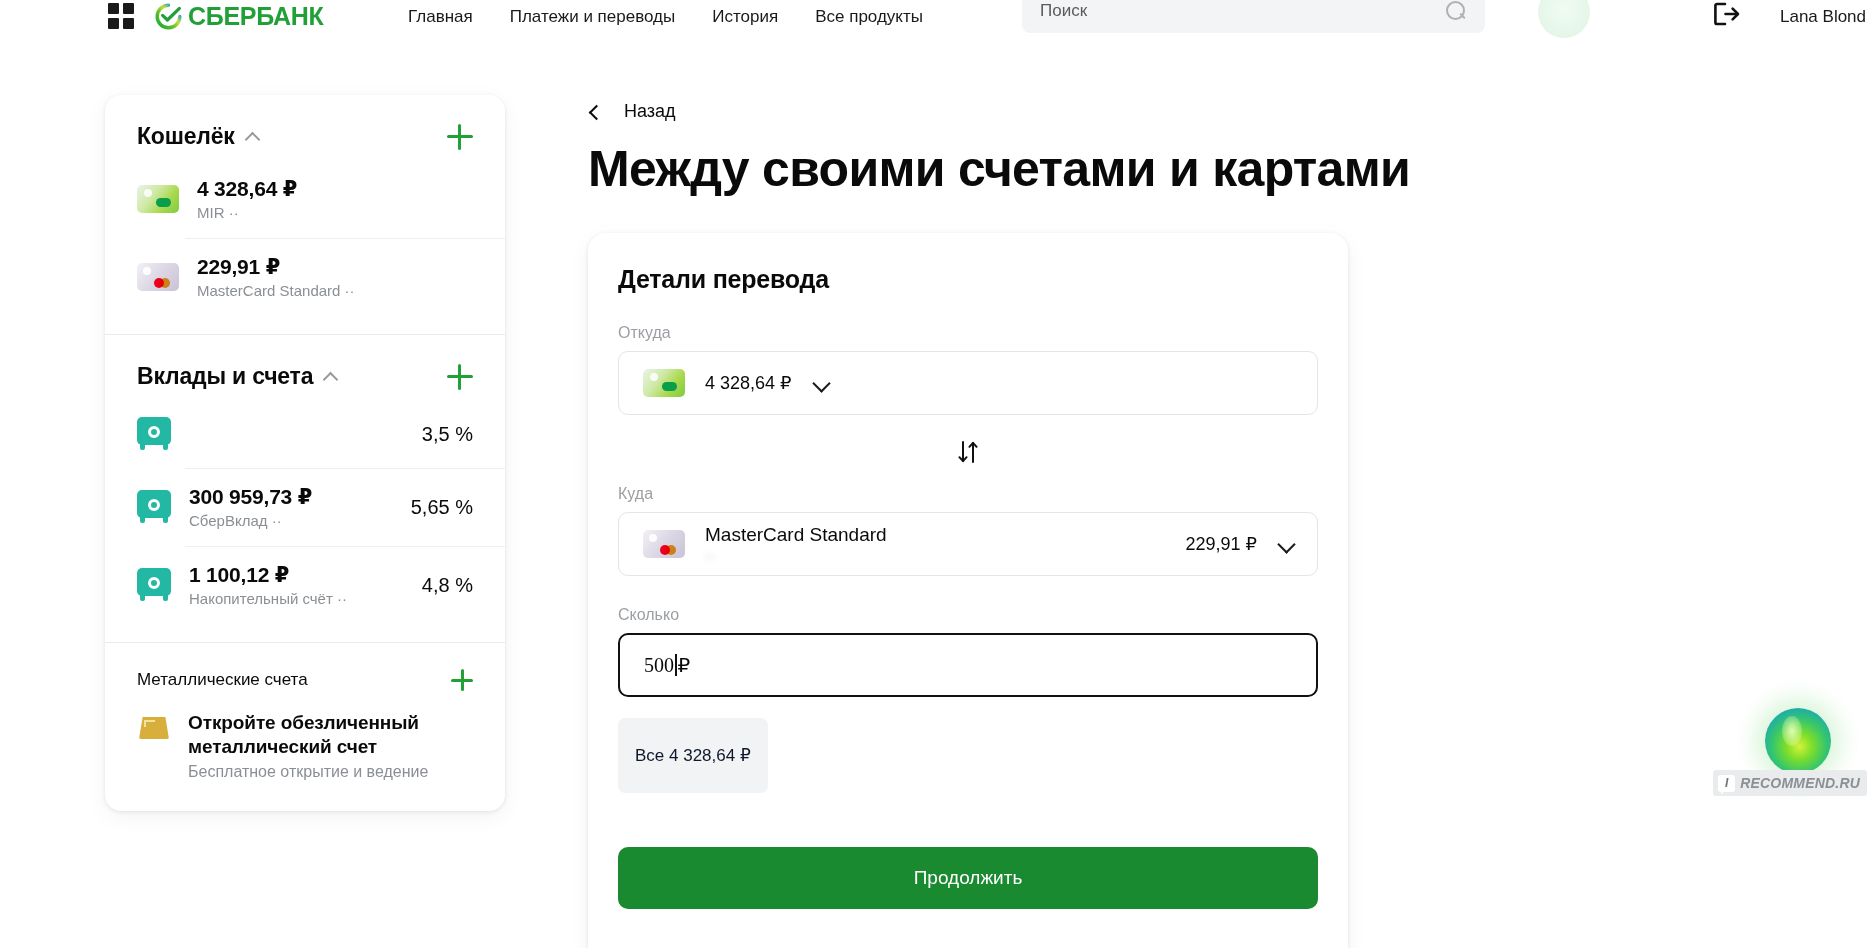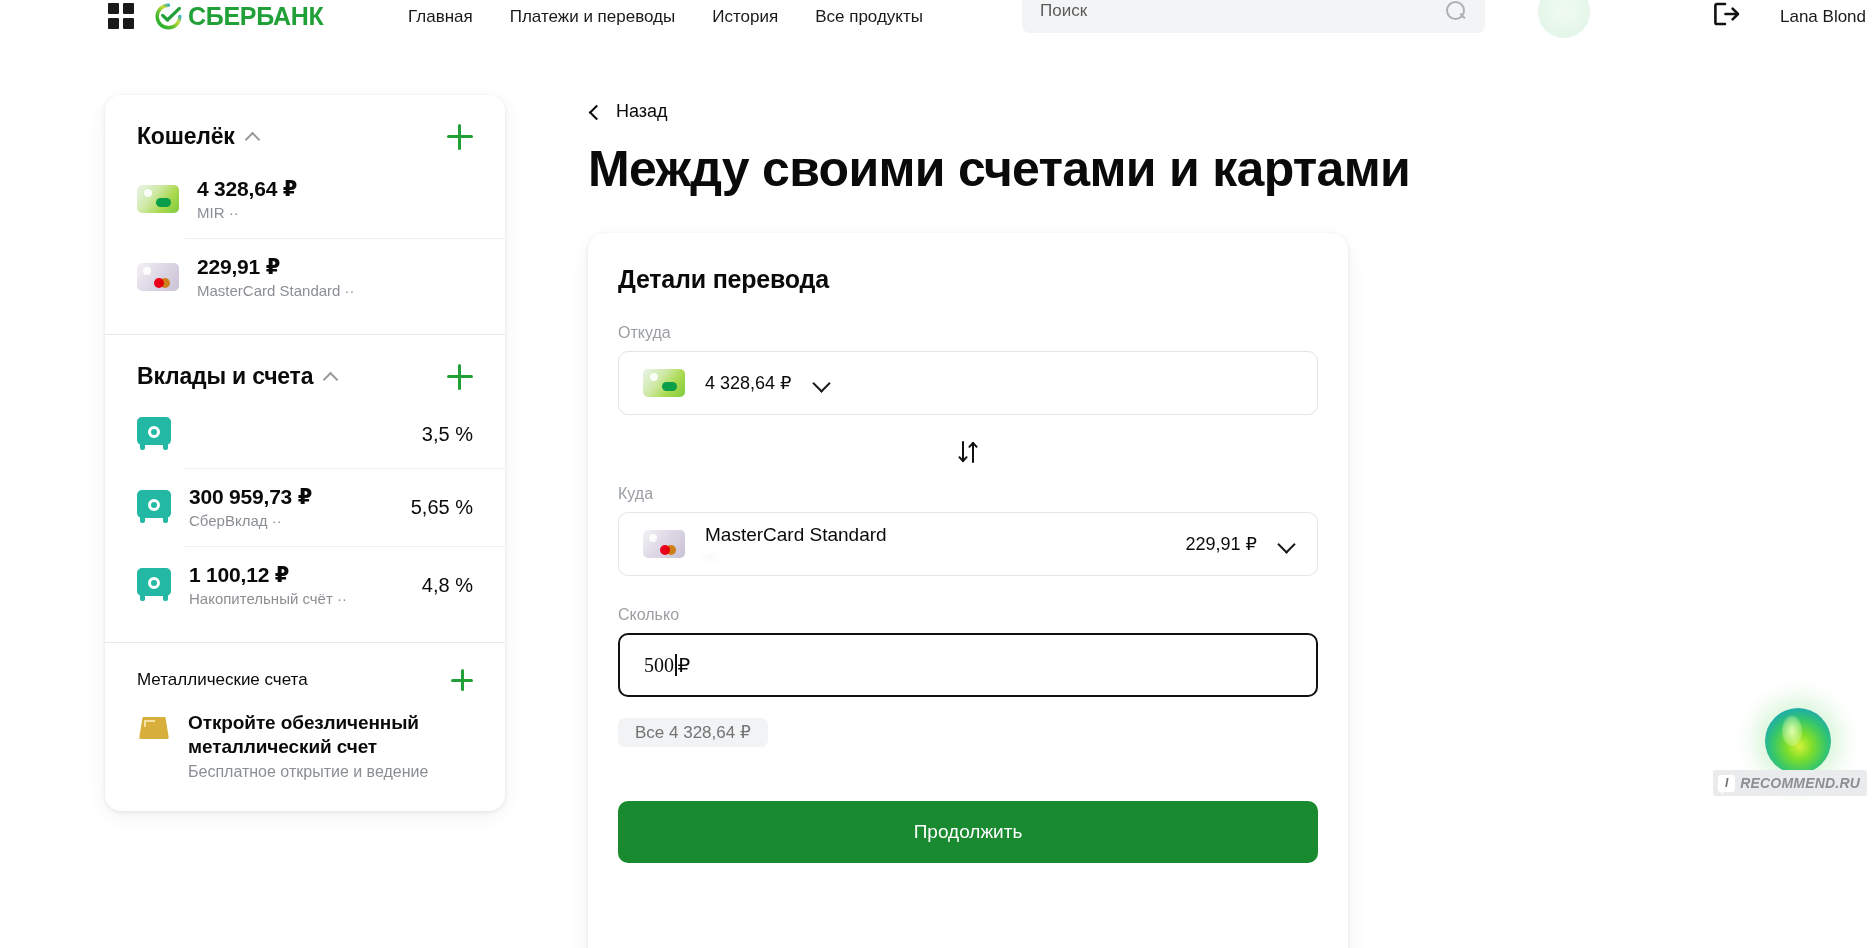--- a/index.html
+++ b/index.html
@@ -126,21 +126,21 @@
   .promo { display: flex; gap: 17px; padding: 14px 32px 30px 32px; cursor: pointer; }
   .ingot { width: 34px; height: 30px; flex: 0 0 auto; position: relative; }
   .ingot .bar { position:absolute; left:2px; top:6px; width:30px; height:22px;
      background:#D9AF3C; clip-path: polygon(12% 0, 88% 0, 100% 100%, 0 100%); border-radius: 2px; }
   .ingot .hl { position:absolute; left:7px; top:9px; width:11px; height:7px; border-left:2.5px solid #f4e0a0; border-top:2.5px solid #f4e0a0; }
   .promo .ptitle { font-size: 19px; font-weight: 700; color: #0a0a0a; line-height: 1.28; letter-spacing: -0.1px; }
   .promo .psub { font-size: 16px; color: #8b8f94; margin-top: 3px; }
 
   
   .main { position: absolute; left: 588px; top: 95px; width: 760px; }
-  .back { display: flex; align-items: center; gap: 16px; cursor: pointer; padding: 6px 0; }
+  .back { display: flex; align-items: center; gap: 24px; cursor: pointer; padding: 6px 0; }
   .back .chev { width: 12px; height: 16px; position: relative; }
   .back .chev::before { content:""; position:absolute; left:3px; top:3px; width:9px; height:9px;
     border-left:2.4px solid #0a0a0a; border-bottom:2.4px solid #0a0a0a; transform: rotate(45deg); }
   .back span { font-size: 18px; color: #0a0a0a; }
 
   .page-title { font-size: 50px; font-weight: 700; color: #0a0a0a; letter-spacing: -0.7px; margin-top: 12px; white-space: nowrap; }
 
   .card {
     margin-top: 35px; background: #ffffff; border-radius: 18px;
     box-shadow: 0 1px 4px rgba(0,0,0,0.09), 0 6px 22px rgba(0,0,0,0.05);
@@ -169,21 +169,21 @@
   .amount-input {
     height: 64px; border: 2.5px solid #111111; border-radius: 10px;
     display: flex; align-items: center; padding: 0 24px; background: #fff;
   }
   .amount-input .val { font-size: 20px; color: #0a0a0a; font-family: Liberation Serif, serif; }
   .caret { display: inline-block; width: 1.6px; height: 22px; background: #111; vertical-align: -4px; margin: 0 1px; }
   .amount-input .cur { font-size: 20px; color: #0a0a0a; }
 
   .chip {
     display: inline-block; margin-top: 21px; background: #f1f3f5; border: 0;
-    border-radius: 7px; padding: 4px 17px; font-size: 17px; color: #737373;
+    border-radius: 7px; padding: 27px 17px; font-size: 17px; color: #0f172a;
     cursor: pointer; font-family: inherit; white-space: nowrap;
   }
 
   .submit {
     display: block; width: 100%; margin-top: 54px; height: 62px;
     background: #1A8A30; color: #fff; border: 0; border-radius: 10px;
     font-size: 19px; font-family: inherit; cursor: pointer;
   }
 
   

